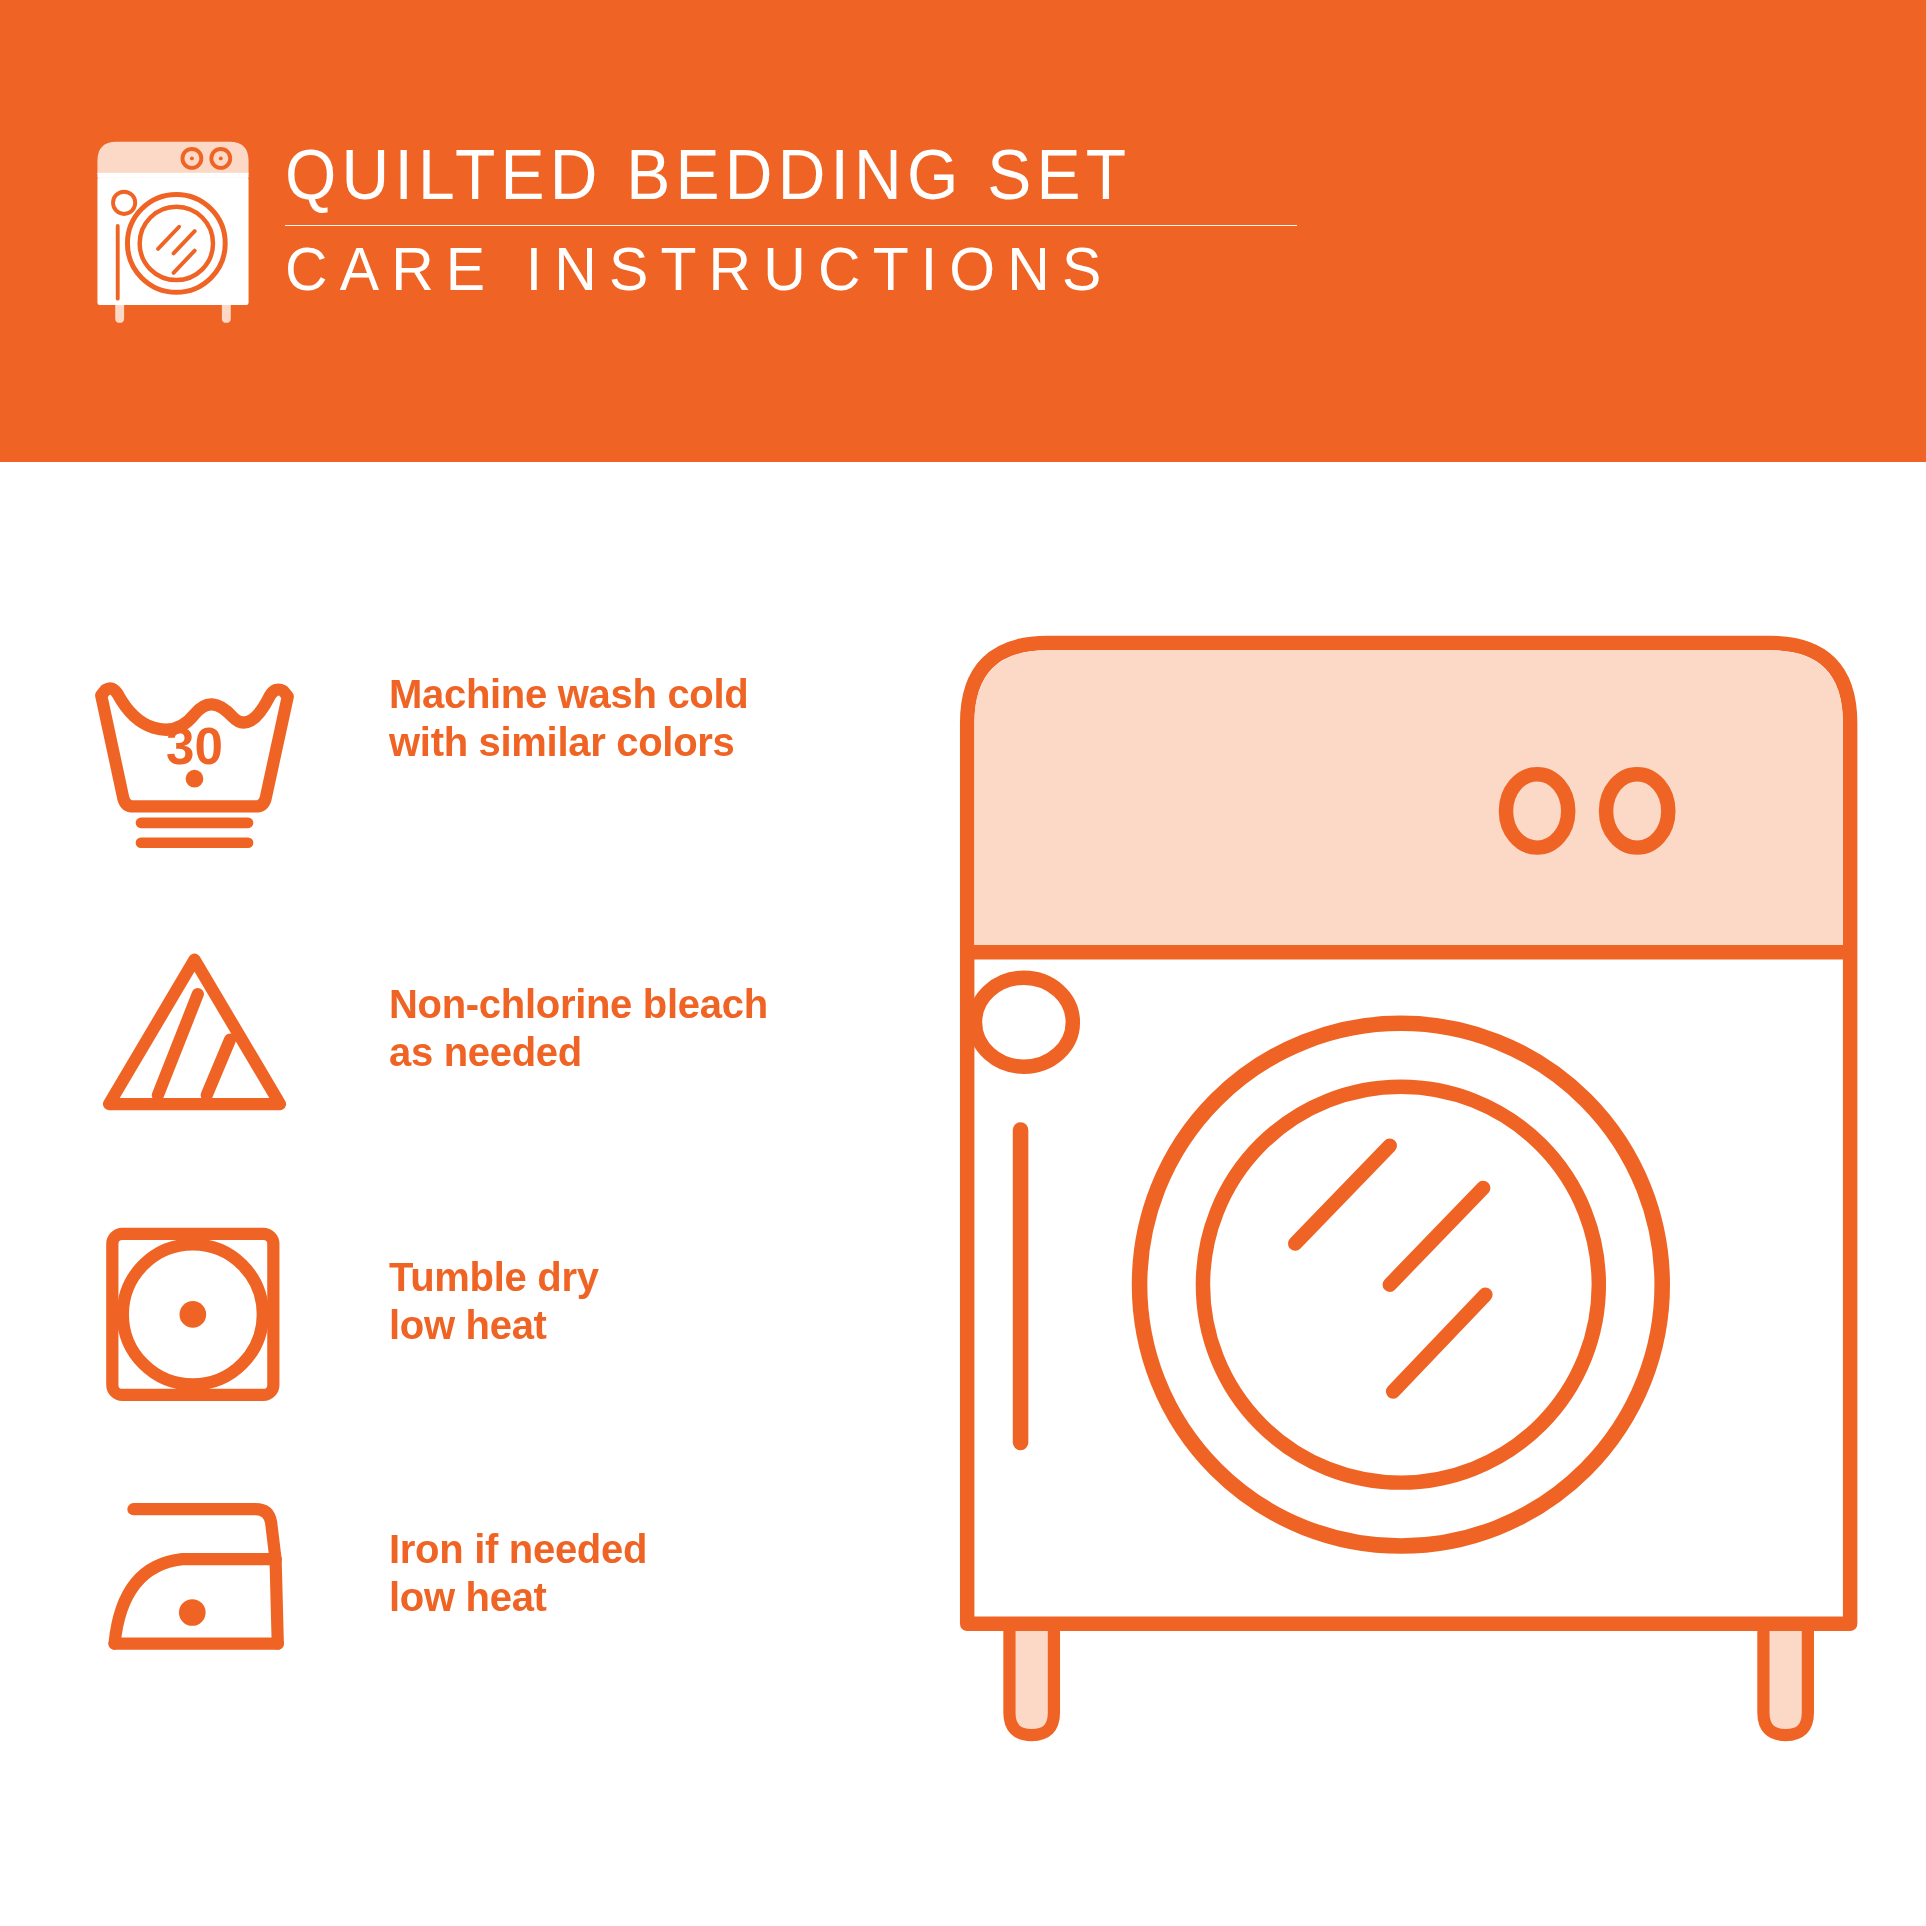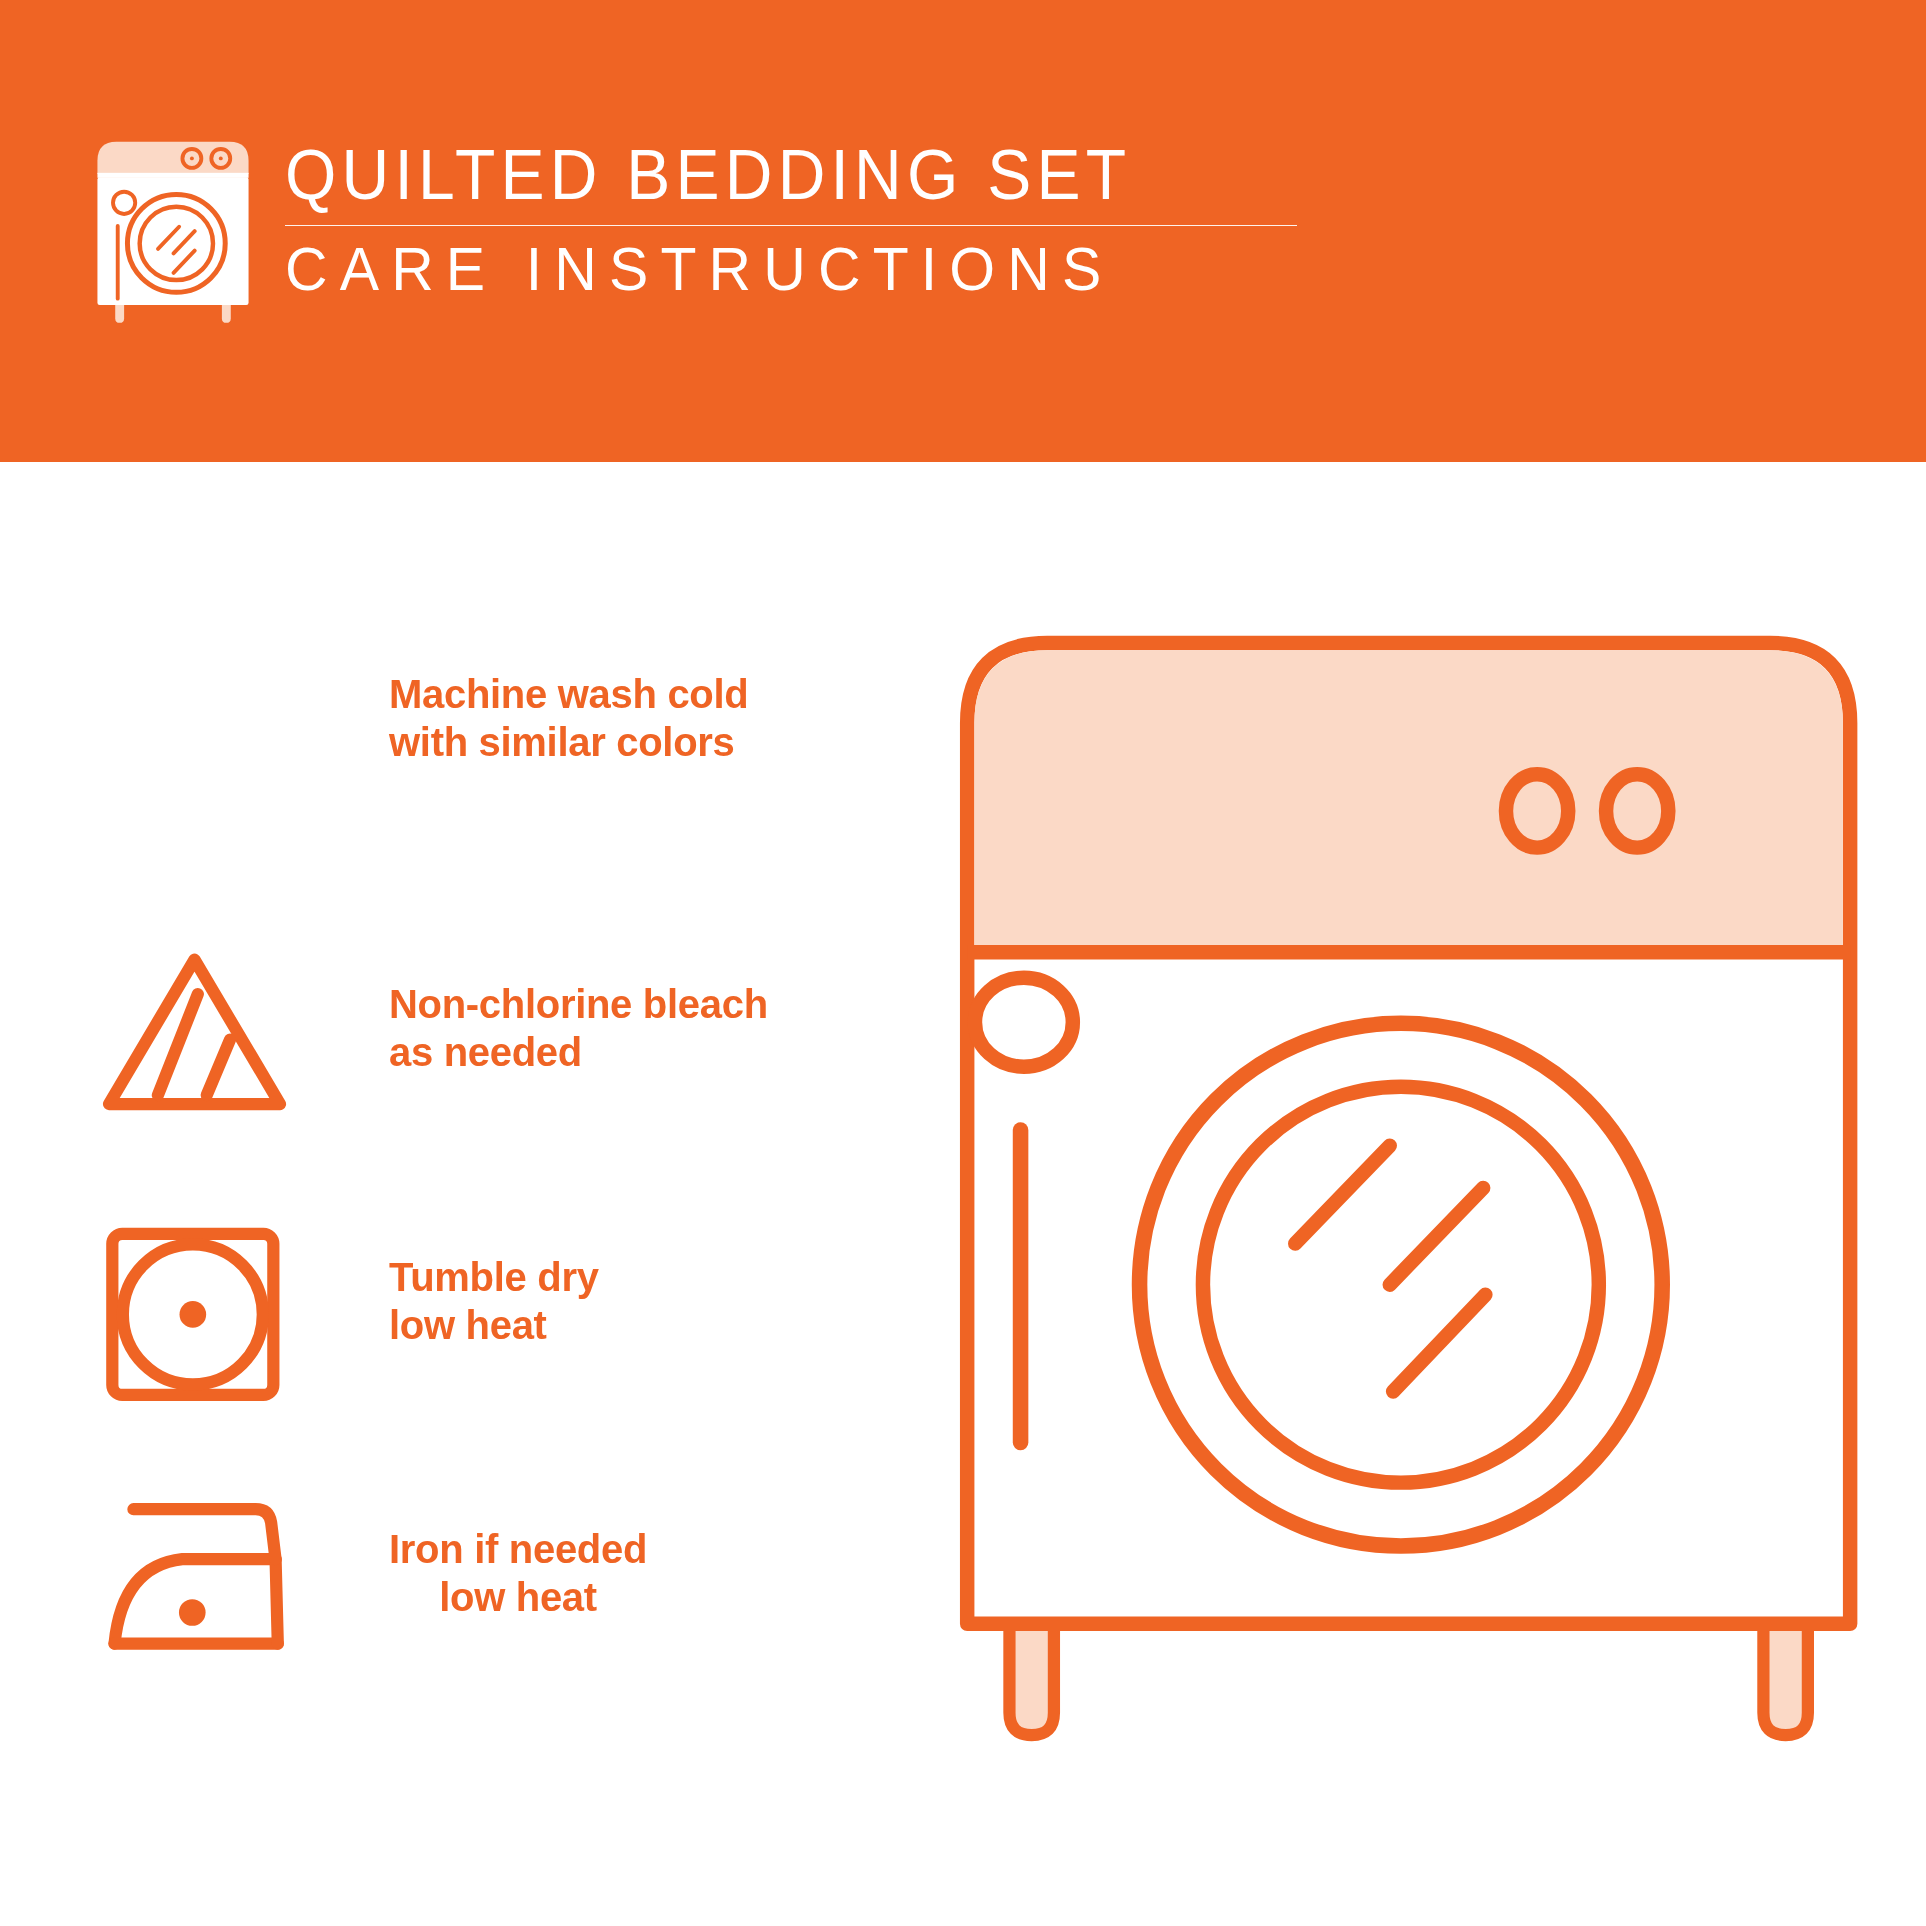--- a/index.html
+++ b/index.html
@@ -151,20 +151,30 @@
       <div id="title-main">QUILTED BEDDING SET</div>
       <div id="title-divider"></div>
       <div id="title-sub">CARE INSTRUCTIONS</div>
     </div>
 
   </div>
 
   <div id="care-list">
 
     <div class="care-row">
+      <div class="care-symbol">
+        <svg viewBox="0 0 380 380" width="211" height="211">
+          <path d="M22 62 L30 52 Q42 44 52 60 Q78 108 116 120 Q160 134 190 96 Q220 58 258 100 Q290 134 326 62 Q336 46 350 54 L358 64
+                   L318 248 Q314 262 300 262 L80 262 Q66 262 62 248 Z" fill="none" stroke="#EF6424" stroke-width="22" stroke-linejoin="round" stroke-linecap="round"></path>
+          <rect x="84" y="282" width="212" height="19" rx="9.5" fill="#EF6424"></rect>
+          <rect x="84" y="318" width="212" height="19" rx="9.5" fill="#EF6424"></rect>
+          <text x="190" y="185" font-family="Liberation Sans, sans-serif" font-size="92" font-weight="700" fill="#EF6424" text-anchor="middle">30</text>
+          <circle cx="190" cy="212" r="16" fill="#EF6424"></circle>
+        </svg>
+      </div>
       <div class="care-label" style="top:9px;">
         <div>Machine wash cold</div>
         <div>with similar colors</div>
       </div>
     </div>
 
     <div class="care-row">
       <div class="care-symbol">
         <svg viewBox="0 0 380 380" width="211" height="211">
           <path d="M190 48 L344 308 L36 308 Z" fill="none" stroke="#EF6424" stroke-width="22" stroke-linejoin="round"></path>
@@ -195,21 +205,21 @@
     <div class="care-row">
       <div class="care-symbol">
         <svg viewBox="0 0 380 380" width="211" height="211">
           <path d="M46 300 Q60 160 168 148 L336 148" fill="none" stroke="#EF6424" stroke-width="22" stroke-linecap="round"></path>
           <path d="M46 300 L340 300" fill="none" stroke="#EF6424" stroke-width="22" stroke-linecap="round"></path>
           <path d="M336 148 L340 300" fill="none" stroke="#EF6424" stroke-width="22" stroke-linecap="round"></path>
           <path d="M80 58 L300 58 Q324 58 328 82 L336 148" fill="none" stroke="#EF6424" stroke-width="22" stroke-linecap="round" stroke-linejoin="round"></path>
           <circle cx="186" cy="244" r="24" fill="#EF6424"></circle>
         </svg>
       </div>
-      <div class="care-label" style="top:48px;text-align:center;">
+      <div class="care-label" style="top:48px;">
         <div>Iron if needed</div>
         <div>low heat</div>
       </div>
     </div>
 
   </div>
 
   <div id="washer-illustration">
     <svg viewBox="0 0 1640 2160" width="912" height="1201">
 

